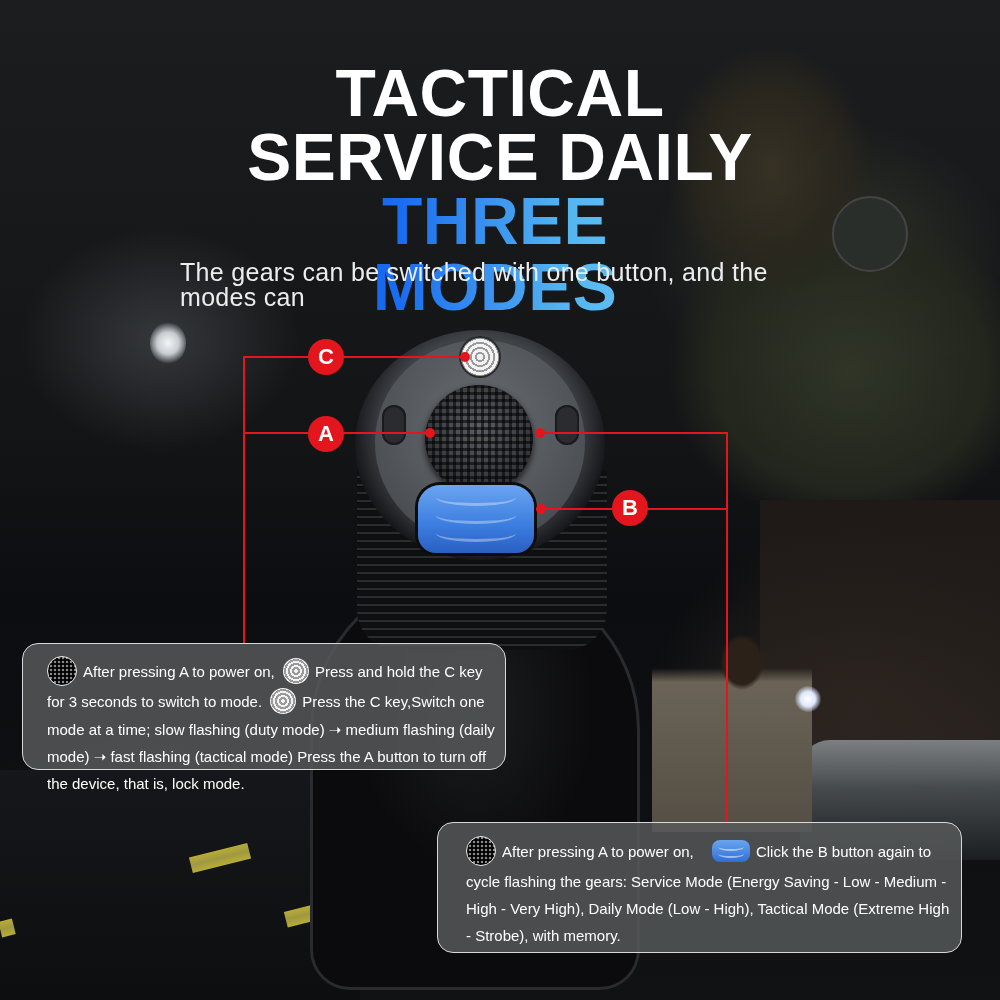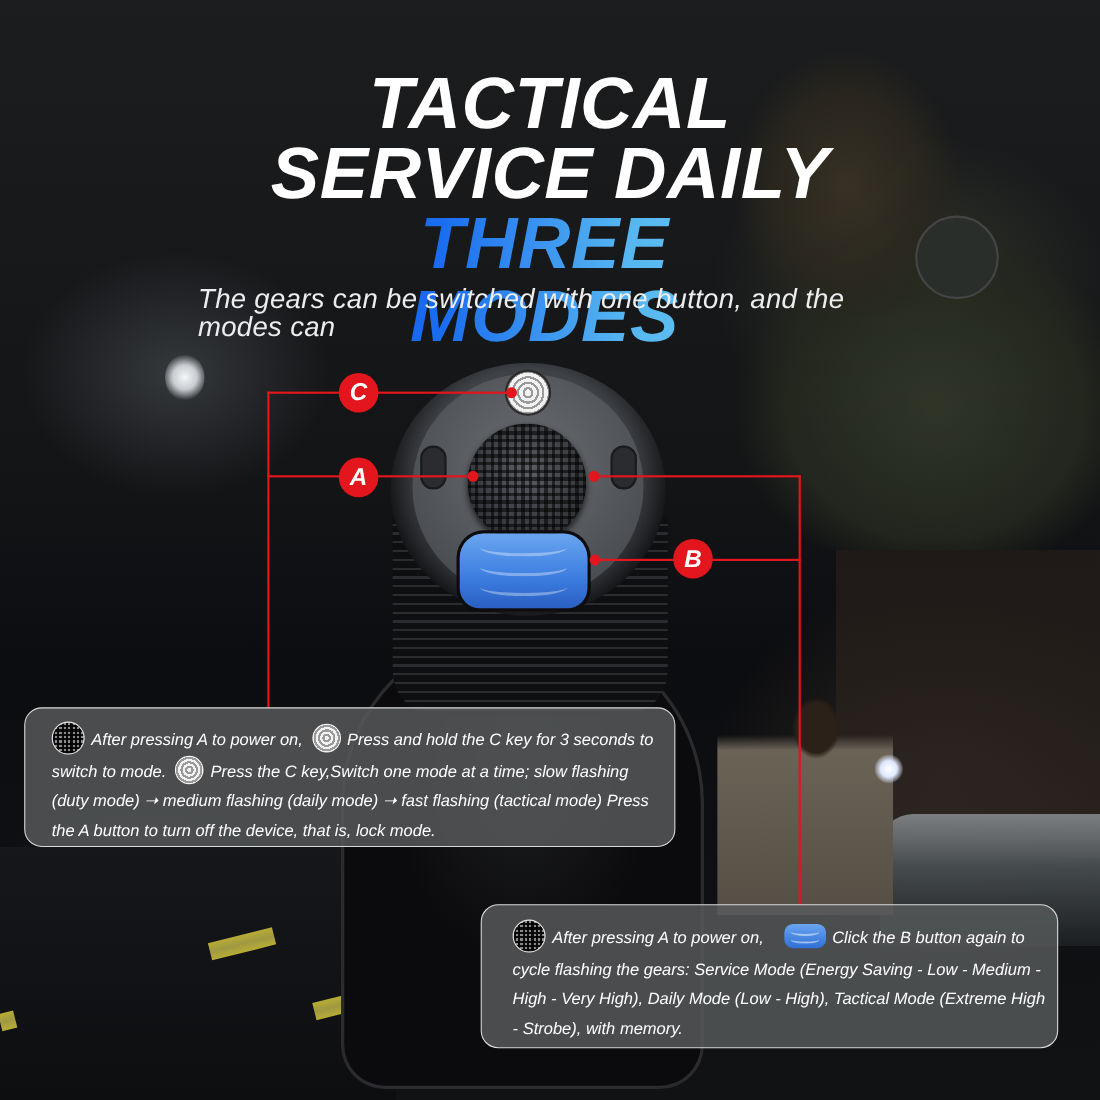--- a/index.html
+++ b/index.html
@@ -4,21 +4,20 @@
 <style>
   html,body{margin:0;padding:0;}
   body{width:1000px;height:1000px;overflow:hidden;background:#0b0d10;font-family:"Liberation Sans",sans-serif;}
   .stage{position:relative;width:1000px;height:1000px;overflow:hidden;
     background:
       radial-gradient(ellipse 260px 200px at 830px 260px, rgba(70,78,52,0.55), transparent 70%),
       radial-gradient(ellipse 200px 160px at 160px 340px, rgba(200,210,220,0.18), transparent 70%),
       radial-gradient(ellipse 300px 250px at 860px 700px, rgba(70,60,50,0.55), transparent 70%),
       radial-gradient(ellipse 240px 220px at 130px 870px, rgba(60,60,60,0.35), transparent 70%),
       linear-gradient(180deg,#1b1d1f 0%,#131416 45%,#0c0d10 60%,#111214 100%);
-    font-style: italic;
   }
   
   .bg-soldier{position:absolute;left:620px;top:40px;width:380px;height:460px;
     background:radial-gradient(ellipse 140px 170px at 150px 130px,#3a3326 0%,#2a271e 50%,transparent 75%),
                radial-gradient(ellipse 230px 200px at 230px 330px,#33382a 0%,#24281e 60%,transparent 80%);
     opacity:.9;}
   .bg-patch{position:absolute;left:832px;top:196px;width:72px;height:72px;border-radius:50%;background:#2a2e2a;border:2px solid #444;}
   .bg-beam{position:absolute;left:150px;top:322px;width:36px;height:42px;border-radius:50%;background:radial-gradient(circle,#f4f6f8 0%,#c8ccd0 40%,rgba(200,200,200,0) 75%);}
   .bg-man{position:absolute;left:652px;top:632px;width:160px;height:200px;
     background:radial-gradient(ellipse 22px 28px at 90px 30px,#2c2118 0%,#2c2118 80%,transparent 100%),
@@ -60,21 +59,21 @@
   .h1.l3{top:188px;background:linear-gradient(90deg,#0a55f0 0%,#1a6cf0 30%,#55b5f0 65%,#6fd0f5 100%);
     -webkit-background-clip:text;background-clip:text;color:transparent;width:480px;left:255px;}
   .sub{position:absolute;left:180px;top:260px;width:640px;text-align:left;color:#ecedee;font-size:25px;line-height:25px;letter-spacing:0.3px;}
 
   
   .marker{position:absolute;width:36px;height:36px;border-radius:50%;background:#e3151d;color:#fff;font-weight:700;font-size:22px;line-height:36px;text-align:center;}
   .dot{position:absolute;width:10px;height:10px;border-radius:50%;background:#e3151d;}
   .line{position:absolute;background:#e3151d;}
 
   .box{position:absolute;background:rgba(88,90,92,0.82);border:1.5px solid #d8d8d8;border-radius:16px;color:#fff;font-size:15px;line-height:27px;box-sizing:border-box;}
-  .box-left{left:22px;top:643px;width:592px;height:127px;padding:14px 10px 0 24px;}
+  .box-left{left:22px;top:643px;width:484px;height:127px;padding:14px 10px 0 24px;}
   .box-right{left:437px;top:822px;width:525px;height:131px;padding:15px 8px 0 28px;}
   .ico{display:inline-block;vertical-align:middle;margin-right:6px;position:relative;top:-2px;}
   .ico-a{width:28px;height:28px;border-radius:50%;border:1.5px solid #e6e6e6;
     background:repeating-linear-gradient(0deg,#111 0 2px,#777 2px 3px),#333;
     background-image:repeating-linear-gradient(0deg,rgba(0,0,0,.9) 0 2px,transparent 2px 4px),repeating-linear-gradient(90deg,rgba(0,0,0,.9) 0 2px,transparent 2px 4px);background-color:#8a8a8a;}
   .ico-c{width:26px;height:26px;border-radius:50%;background:repeating-radial-gradient(circle,#f2f2f2 0 2px,#9a9a9a 2px 4px);}
   .ico-b{width:38px;height:22px;border-radius:8px;background:linear-gradient(180deg,#6aa5f0,#2f6fd6);position:relative;overflow:hidden;}
   .ico-b::before,.ico-b::after{content:"";position:absolute;left:6px;width:26px;height:6px;border-radius:50%;border-bottom:2px solid rgba(255,255,255,.5);}
   .ico-b::before{top:3px;} .ico-b::after{top:10px;}
 </style>

